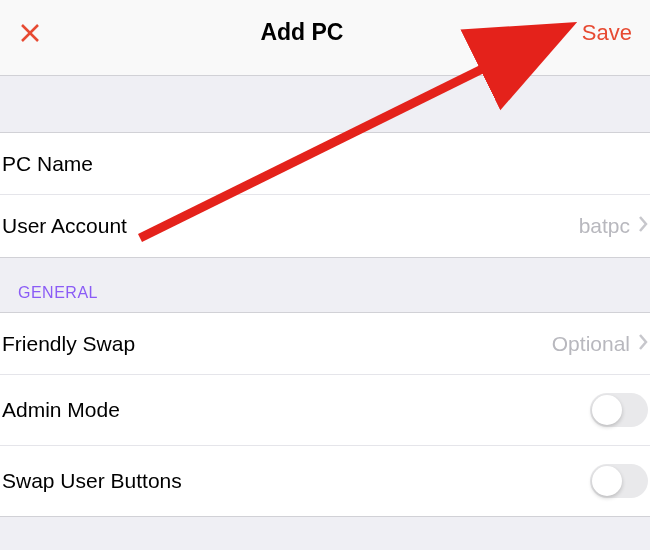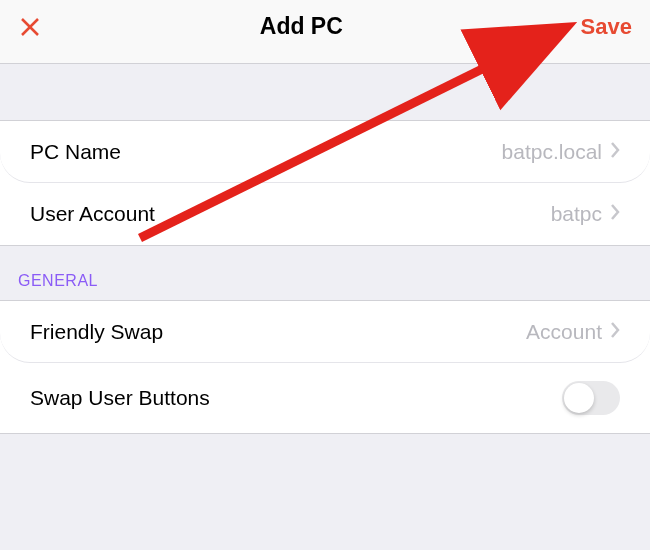--- a/index.html
+++ b/index.html
@@ -10,21 +10,21 @@
     body {
       width: 650px;
       height: 550px;
       font-family: -apple-system, BlinkMacSystemFont, "Segoe UI", Helvetica, Arial, sans-serif;
       background: #efeff4;
       position: relative;
       overflow: hidden;
     }
     .header {
       background: #f9f9f9;
-      height: 64px;
+      height: 76px;
       display: flex;
       align-items: center;
       justify-content: space-between;
       padding: 0 18px 10px 18px;
       border-bottom: 1px solid #d1d1d6;
     }
     .close-icon {
       width: 24px;
       height: 24px;
       display: flex;
@@ -41,40 +41,39 @@
       font-weight: 600;
       color: #000;
       flex: 1;
       text-align: center;
       margin-left: -20px;
     }
     .save-button {
       font-size: 22px;
       color: #e74a32;
       cursor: pointer;
-      font-weight: 700;
+      font-weight: 400;
     }
     .spacer-top {
       height: 56px;
       background: #efeff4;
     }
     .list-section {
       background: #fff;
       border-top: 1px solid #d1d1d6;
       border-bottom: 1px solid #d1d1d6;
     }
     .list-row {
       display: flex;
       align-items: center;
       justify-content: space-between;
-      padding: 18px 30px;
+      padding: 18px 2px;
       border-bottom: 1px solid #e5e5ea;
       cursor: pointer;
       min-height: 62px;
-      border-radius: 30px;
     }
     .list-row:last-child {
       border-bottom: none;
       gap: 15px;
     }
     .row-label {
       font-size: 21px;
       color: #000;
       font-weight: 400;
     }
@@ -138,54 +137,52 @@
   </div>
   <div class="header-title">Add PC</div>
   <div class="save-button">Save</div>
 </div>
 
 <div class="spacer-top"></div>
 
 <div class="list-section">
   <div class="list-row">
     <div class="row-label">PC Name</div>
-    <div class="row-value-wrap">
-      <div class="row-value">batpc.local</div>
-      <span class="chevron-right-icon">
-        <svg width="10" height="18" viewBox="0 0 10 18" fill="none">
-            <polyline points="2,2 8,9 2,16"></polyline>
-          </svg>
-      </span>
-    </div>
   </div>
   <div class="list-row">
     <div class="row-label">User Account</div>
     <div class="row-value-wrap">
       <div class="row-value">batpc</div>
       <span class="chevron-right-icon">
         <svg width="10" height="18" viewBox="0 0 10 18" fill="none">
             <polyline points="2,2 8,9 2,16"></polyline>
           </svg>
       </span>
     </div>
   </div>
 </div>
 
 <div class="section-header">GENERAL</div>
 
 <div class="list-section">
   <div class="list-row">
     <div class="row-label">Friendly Swap</div>
     <div class="row-value-wrap">
-      <div class="row-value">Account</div>
+      <div class="row-value">Optional</div>
       <span class="chevron-right-icon">
         <svg width="10" height="18" viewBox="0 0 10 18" fill="none">
             <polyline points="2,2 8,9 2,16"></polyline>
           </svg>
       </span>
+    </div>
+  </div>
+  <div class="list-row">
+    <div class="row-label">Admin Mode</div>
+    <div class="toggle">
+      <div class="toggle-knob"></div>
     </div>
   </div>
   <div class="list-row">
     <div class="row-label">Swap User Buttons</div>
     <div class="toggle">
       <div class="toggle-knob"></div>
     </div>
   </div>
 </div>
 

